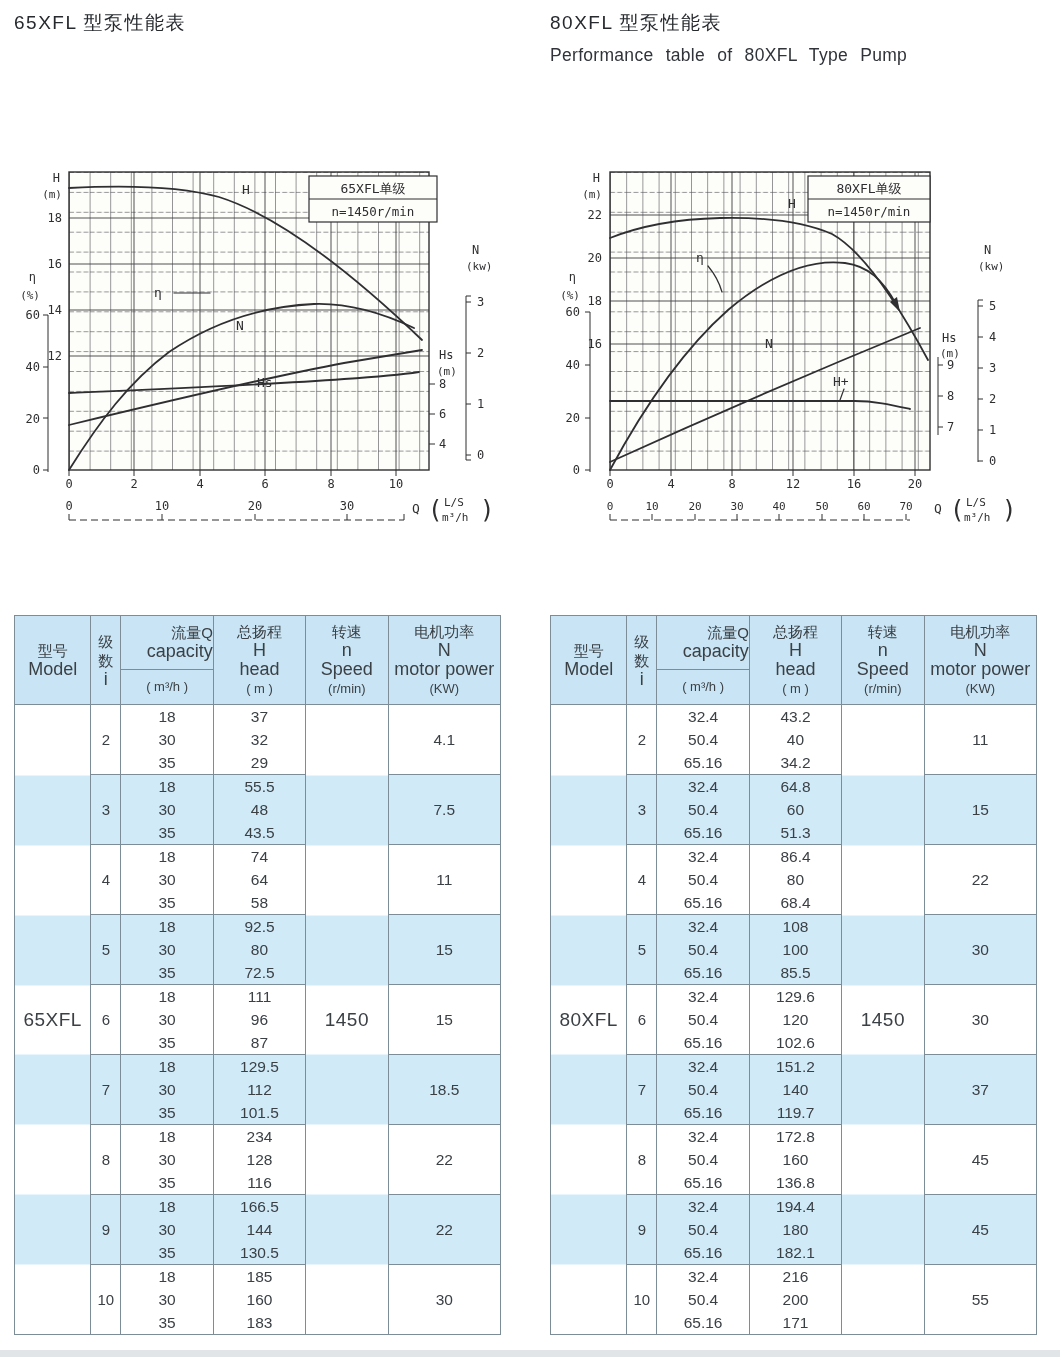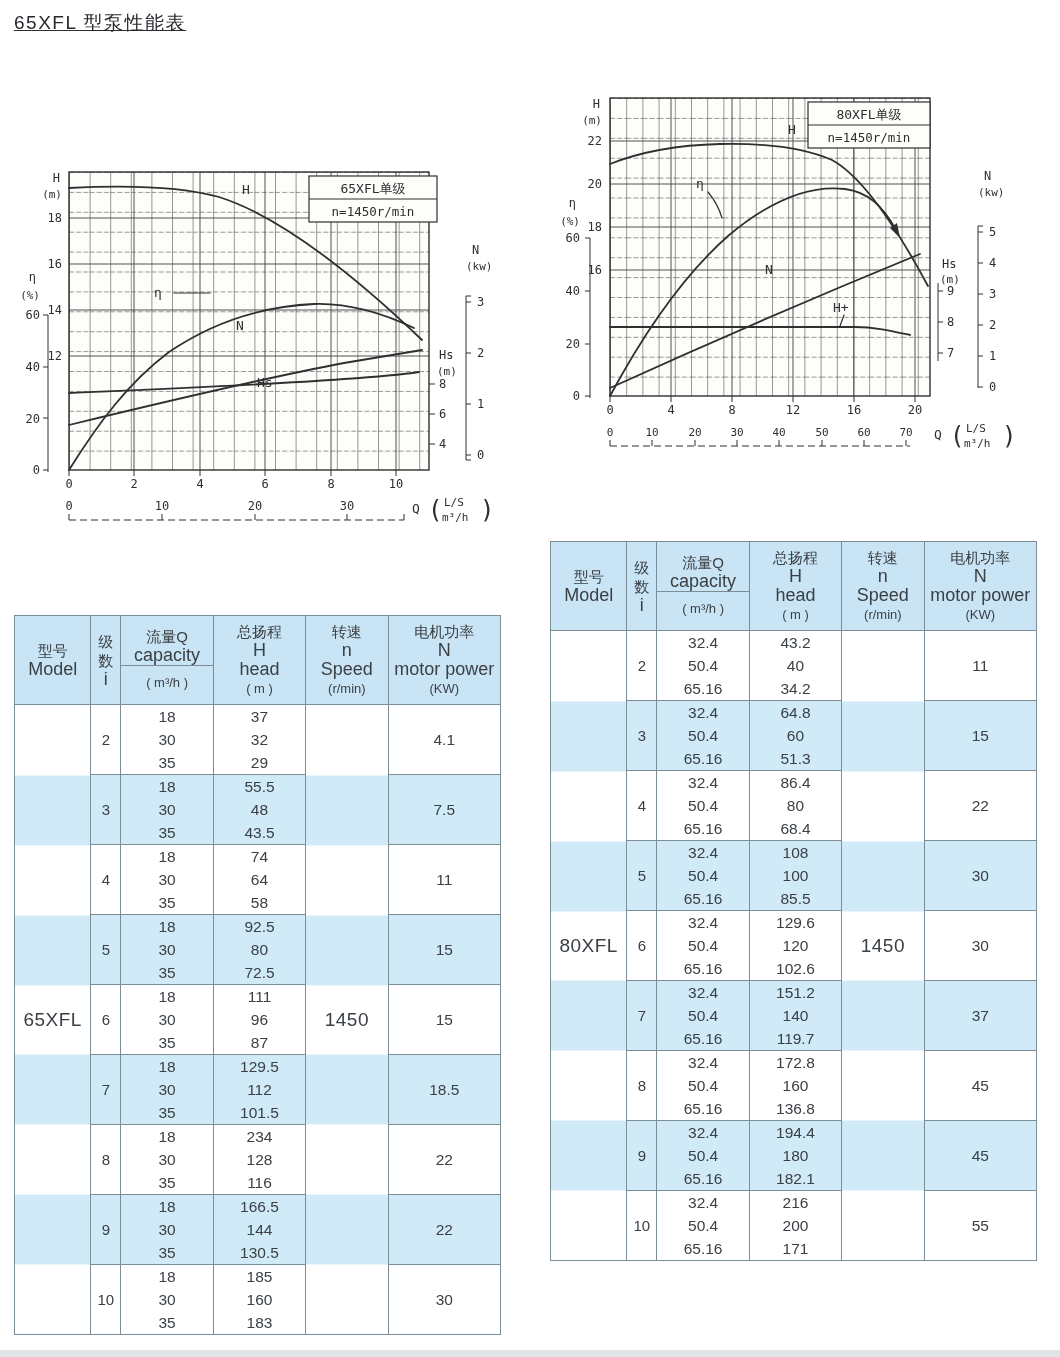--- a/index.html
+++ b/index.html
@@ -3,38 +3,38 @@
 <meta charset="utf-8">
 <style>
   html,body{margin:0;padding:0;}
   body{
     width:1060px;height:1357px;overflow:hidden;background:#ffffff;
     font-family:"Liberation Sans","DejaVu Sans",sans-serif;color:#2b2f33;
     position:relative;
   }
   .page{display:flex;padding:0 14px;gap:44px;}
   .col{width:492px;}
-  .titles{padding-top:10px;height:64px;text-decoration:underline;}
+  .titles{padding-top:10px;height:64px;}
   .title-zh{font-size:19px;color:#262a2e;letter-spacing:1.5px;}
   .title-en{font-size:17.5px;color:#30343a;margin-top:9px;word-spacing:7px;letter-spacing:.3px;}
   .chart-wrap{margin-top:86px;}
   svg{display:block;}
   .ctext{font-family:"DejaVu Sans Mono","Liberation Mono",monospace;fill:#2e2e30;}
   
   .tbl-wrap{margin-top:80px;}
   table{border-collapse:collapse;width:487px;table-layout:fixed;}
   th,td{border:1px solid #7c8d98;padding:0;text-align:center;vertical-align:middle;
         color:#3b4045;font-size:15px;}
   thead th{background:#c9e5f5;font-weight:400;}
   .col-model{width:76px;} .col-stage{width:30px;} .col-q{width:92px;}
   .col-h{width:92px;} .col-n{width:82px;} .col-p{width:112px;}
   .hline{line-height:19px;font-size:15px;}
   .hline.en{font-size:18px;}
   .hline.small{font-size:13px;}
-  .cap-top{padding:5px 0 0;}
+  .cap-top{padding:5px 0 8px;text-align:right;}
   .cap-bot{border-top:1px solid #7c8d98;padding:7px 0;}
   .hpad{padding:6px 0;}
   tbody td{font-size:15.5px;}
   .vline{height:23px;line-height:23px;}
   tbody tr.stripe td{background:#d0eaf8;}
   td.span-col{
     font-size:19px;letter-spacing:.5px;
     background:linear-gradient(to bottom,
       #ffffff 0 11.11%,#d0eaf8 11.11% 22.22%,
       #ffffff 22.22% 33.33%,#d0eaf8 33.33% 44.44%,
@@ -351,20 +351,24 @@
                 <div class="vline">183</div>
               </td>
               <td class="power-cell">30</td>
             </tr>
           </tbody>
       </table>
     </div>
   </div>
 
   <div class="col">
+    <div class="titles">
+      <div class="title-zh">80XFL 型泵性能表</div>
+      <div class="title-en">Performance table of 80XFL Type Pump</div>
+    </div>
 
     <div class="chart-wrap">
       <svg width="500" height="375" viewBox="0 0 500 375">
         <defs>
           <pattern id="gridR" x="60" y="12" width="16.2" height="19.9" patternUnits="userSpaceOnUse">
             <path d="M0.4,0 V19.9" stroke="#5a5a5e" stroke-width="0.7"></path>
             <path d="M0,0.4 H16.2" stroke="#5a5a5e" stroke-width="0.7" stroke-dasharray="5 2.2"></path>
           </pattern>
         </defs>
         <g>

